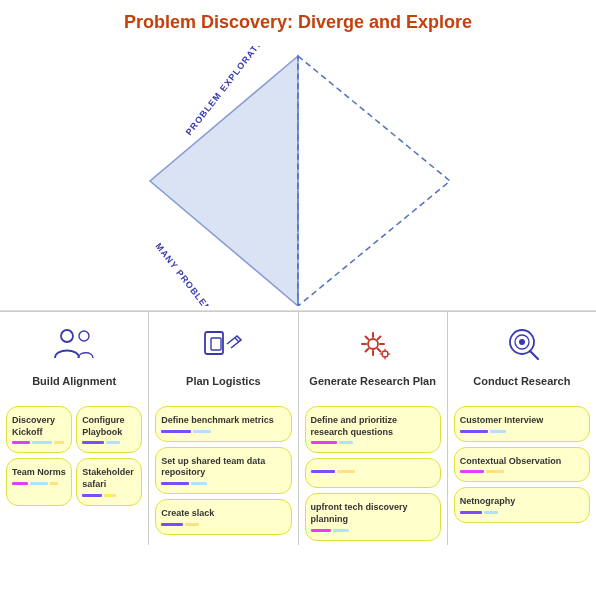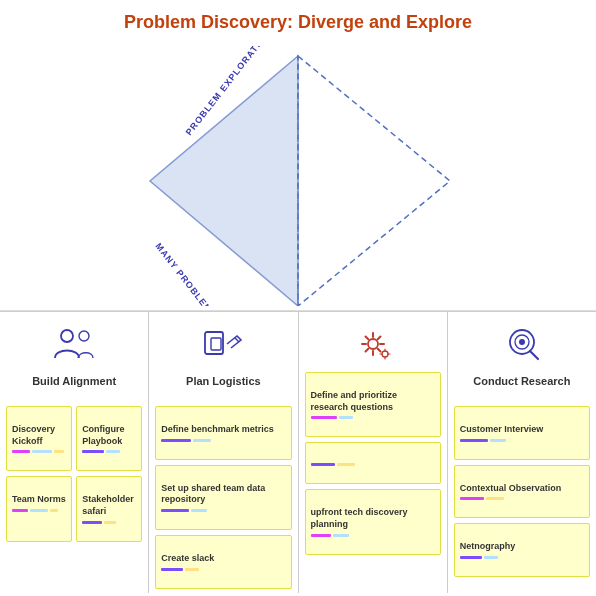--- a/index.html
+++ b/index.html
@@ -70,24 +70,24 @@
       padding: 4px 6px;
       display: flex;
       flex-direction: column;
       gap: 5px;
     }
 
     
     .card {
       background: #ffffcc;
       border: 1px solid #e0e040;
-      border-radius: 2px;
+      border-radius: 12px;
       font-size: 9px;
       color: #333;
-      padding: 17px 5px;
+      padding: 8px 5px;
       min-height: 30px;
       position: relative;
     }
 
     .card .card-line {
       display: block;
       font-size: 9px;
       font-weight: bold;
       color: #333;
       line-height: 1.3;
@@ -226,20 +226,21 @@
     <div class="column">
       <div class="column-icon">
         <svg width="44" height="36" viewBox="0 0 44 36" fill="none" xmlns="http://www.w3.org/2000/svg">
           <circle cx="22" cy="18" r="5" stroke="#c0392b" stroke-width="1.8" fill="none"></circle>
           <path d="M22 7 L22 11 M22 25 L22 29 M11 18 L15 18 M29 18 L33 18 M14.5 10.5 L17.3 13.3 M26.7 22.7 L29.5 25.5 M14.5 25.5 L17.3 22.7 M26.7 13.3 L29.5 10.5" stroke="#c0392b" stroke-width="2" stroke-linecap="round"></path>
 
           <circle cx="34" cy="28" r="3" stroke="#c0392b" stroke-width="1.4" fill="none"></circle>
           <path d="M34 23 L34 25 M34 31 L34 33 M29 28 L31 28 M37 28 L39 28" stroke="#c0392b" stroke-width="1.2" stroke-linecap="round"></path>
         </svg>
       </div>
+      <div class="column-label">Generate Research Plan</div>
       <div class="column-cards">
         <div class="card">
           <span class="card-line">Define and prioritize research questions</span>
           <div class="card-bar">
             <div class="bar-seg" style="background:#e040fb;width:26px"></div>
             <div class="bar-seg" style="background:#b3e0ff;width:14px"></div>
           </div>
         </div>
         <div class="card">
           <div class="card-bar">

